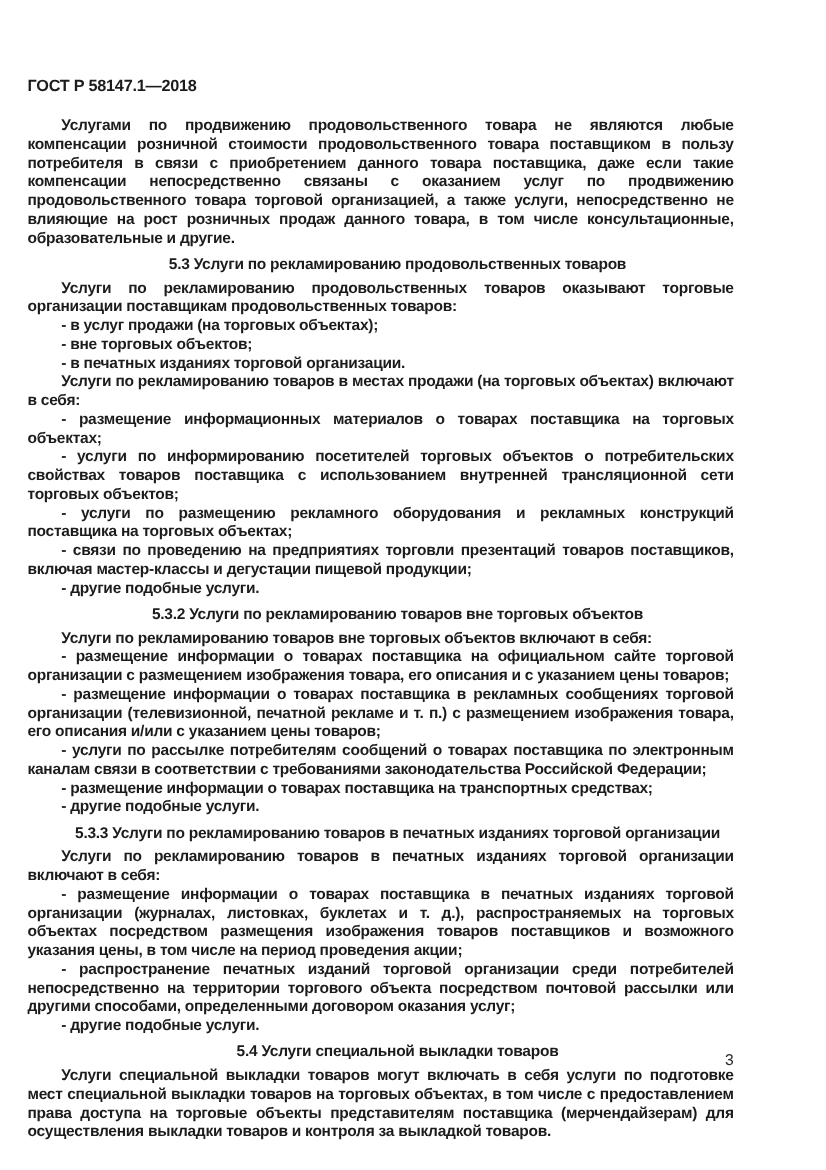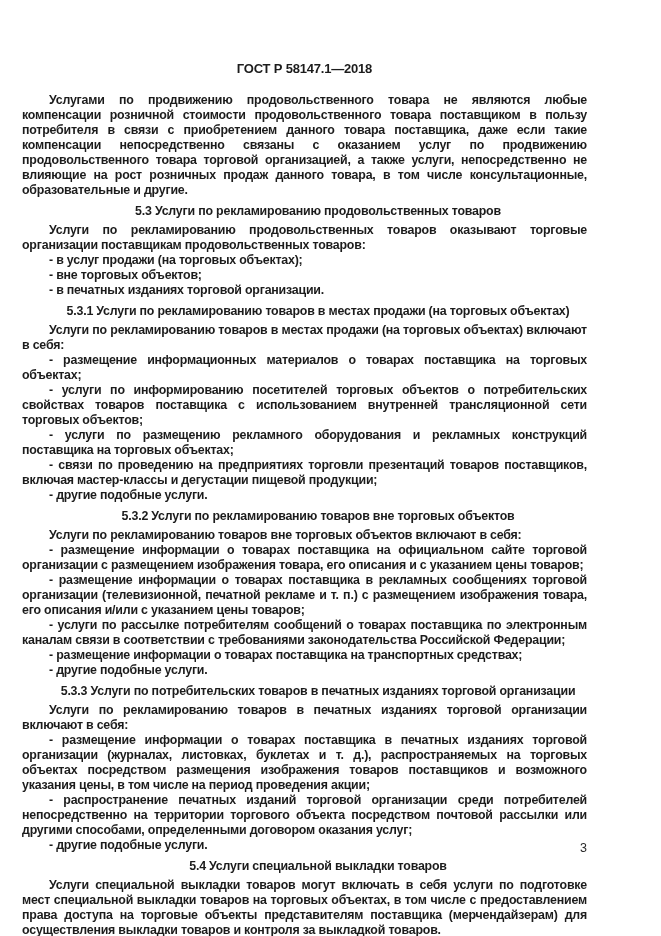--- a/index.html
+++ b/index.html
@@ -17,21 +17,21 @@
     overflow: hidden;
   }
   .text-col {
     position: absolute;
     left: 22px;
     top: 0;
     width: 565px;
   }
   .doc-header {
     margin: 61px 0 0 0;
-    text-align: center;
+    text-align: left;
     font-weight: bold;
     font-size: 13px;
     line-height: 15px;
     letter-spacing: -0.2px;
   }
   .para, .item {
     margin: 0;
     font-size: 12.4px;
     line-height: 15px;
     letter-spacing: -0.2px;
@@ -70,37 +70,36 @@
     <div class="doc-header">ГОСТ Р 58147.1—2018</div>
 
     <p class="para first">Услугами по продвижению продовольственного товара не являются любые компенсации розничной стоимости продовольственного товара поставщиком в пользу потребителя в связи с приобретением данного товара поставщика, даже если такие компенсации непосредственно связаны с оказанием услуг по продвижению продовольственного товара торговой организацией, а также услуги, непосредственно не влияющие на рост розничных продаж данного товара, в том числе консультационные, образовательные и другие.</p>
 
     <h2 class="hd">5.3 Услуги по рекламированию продовольственных товаров</h2>
     <p class="para">Услуги по рекламированию продовольственных товаров оказывают торговые организации поставщикам продовольственных товаров:</p>
     <p class="item">- в услуг продажи (на торговых объектах);</p>
     <p class="item">- вне торговых объектов;</p>
     <p class="item">- в печатных изданиях торговой организации.</p>
 
-    <h2 class="hd">5.3.1 Услуги по рекламированию товаров в местах продажи (на торговых объектах)</h2>
     <p class="para">Услуги по рекламированию товаров в местах продажи (на торговых объектах) включают в себя:</p>
     <p class="item">- размещение информационных материалов о товарах поставщика на торговых объектах;</p>
     <p class="item">- услуги по информированию посетителей торговых объектов о потребительских свойствах товаров поставщика с использованием внутренней трансляционной сети торговых объектов;</p>
     <p class="item">- услуги по размещению рекламного оборудования и рекламных конструкций поставщика на торговых объектах;</p>
     <p class="item">- связи по проведению на предприятиях торговли презентаций товаров поставщиков, включая мастер-классы и дегустации пищевой продукции;</p>
     <p class="item">- другие подобные услуги.</p>
 
     <h2 class="hd">5.3.2 Услуги по рекламированию товаров вне торговых объектов</h2>
     <p class="para">Услуги по рекламированию товаров вне торговых объектов включают в себя:</p>
     <p class="item">- размещение информации о товарах поставщика на официальном сайте торговой организации с размещением изображения товара, его описания и с указанием цены товаров;</p>
     <p class="item">- размещение информации о товарах поставщика в рекламных сообщениях торговой организации (телевизионной, печатной рекламе и т. п.) с размещением изображения товара, его описания и/или с указанием цены товаров;</p>
     <p class="item">- услуги по рассылке потребителям сообщений о товарах поставщика по электронным каналам связи в соответствии с требованиями законодательства Российской Федерации;</p>
     <p class="item">- размещение информации о товарах поставщика на транспортных средствах;</p>
     <p class="item">- другие подобные услуги.</p>
 
-    <h2 class="hd">5.3.3 Услуги по потребительских товаров в печатных изданиях торговой организации</h2>
+    <h2 class="hd">5.3.3 Услуги по рекламированию товаров в печатных изданиях торговой организации</h2>
     <p class="para">Услуги по рекламированию товаров в печатных изданиях торговой организации включают в себя:</p>
     <p class="item">- размещение информации о товарах поставщика в печатных изданиях торговой организации (журналах, листовках, буклетах и т. д.), распространяемых на торговых объектах посредством размещения изображения товаров поставщиков и возможного указания цены, в том числе на период проведения акции;</p>
     <p class="item">- распространение печатных изданий торговой организации среди потребителей непосредственно на территории торгового объекта посредством почтовой рассылки или другими способами, определенными договором оказания услуг;</p>
     <p class="item">- другие подобные услуги.</p>
 
     <h2 class="hd">5.4 Услуги специальной выкладки товаров</h2>
     <p class="para">Услуги специальной выкладки товаров могут включать в себя услуги по подготовке мест специальной выкладки товаров на торговых объектах, в том числе с предоставлением права доступа на торговые объекты представителям поставщика (мерчендайзерам) для осуществления выкладки товаров и контроля за выкладкой товаров.</p>
   </div>
 
   <div class="page-number">3</div>

